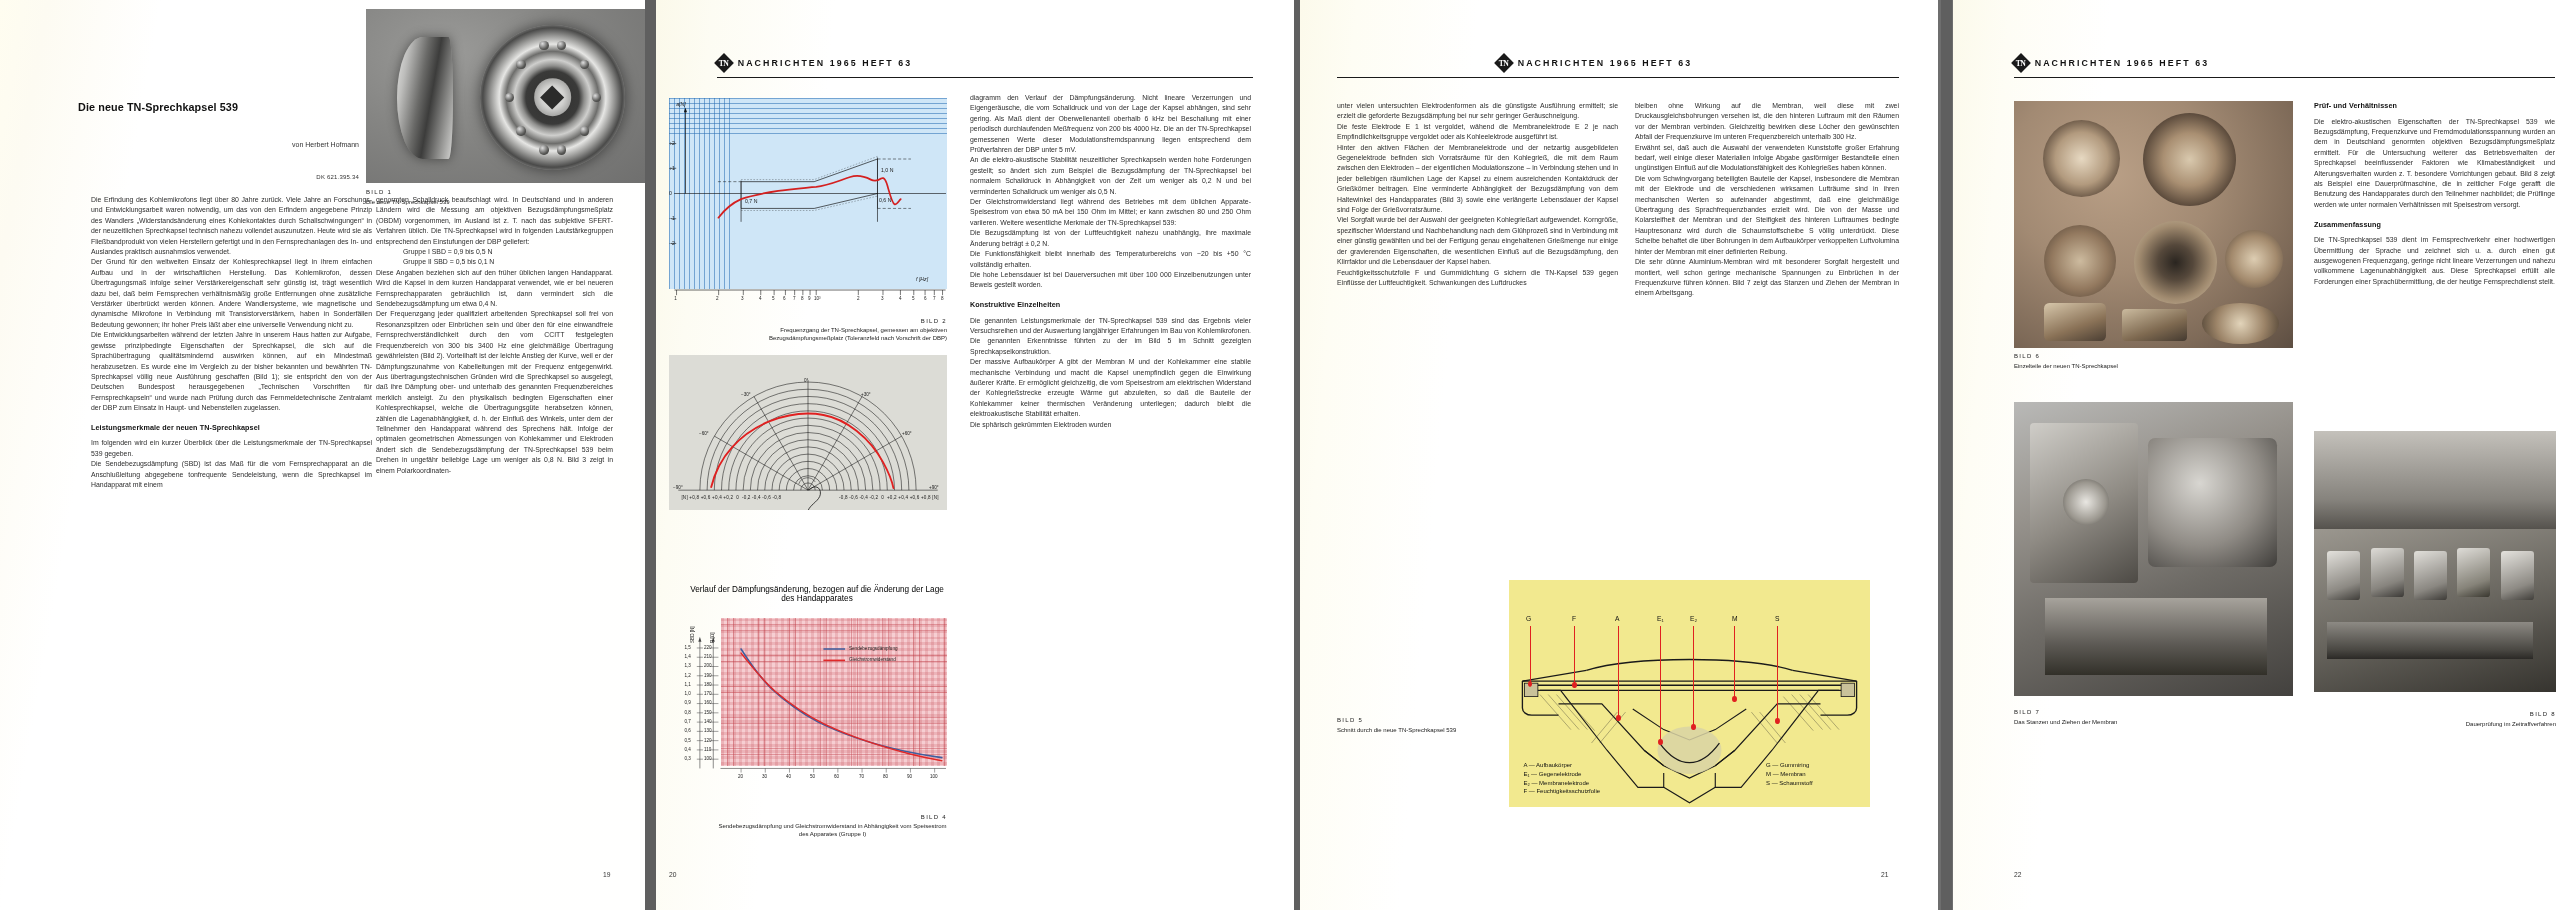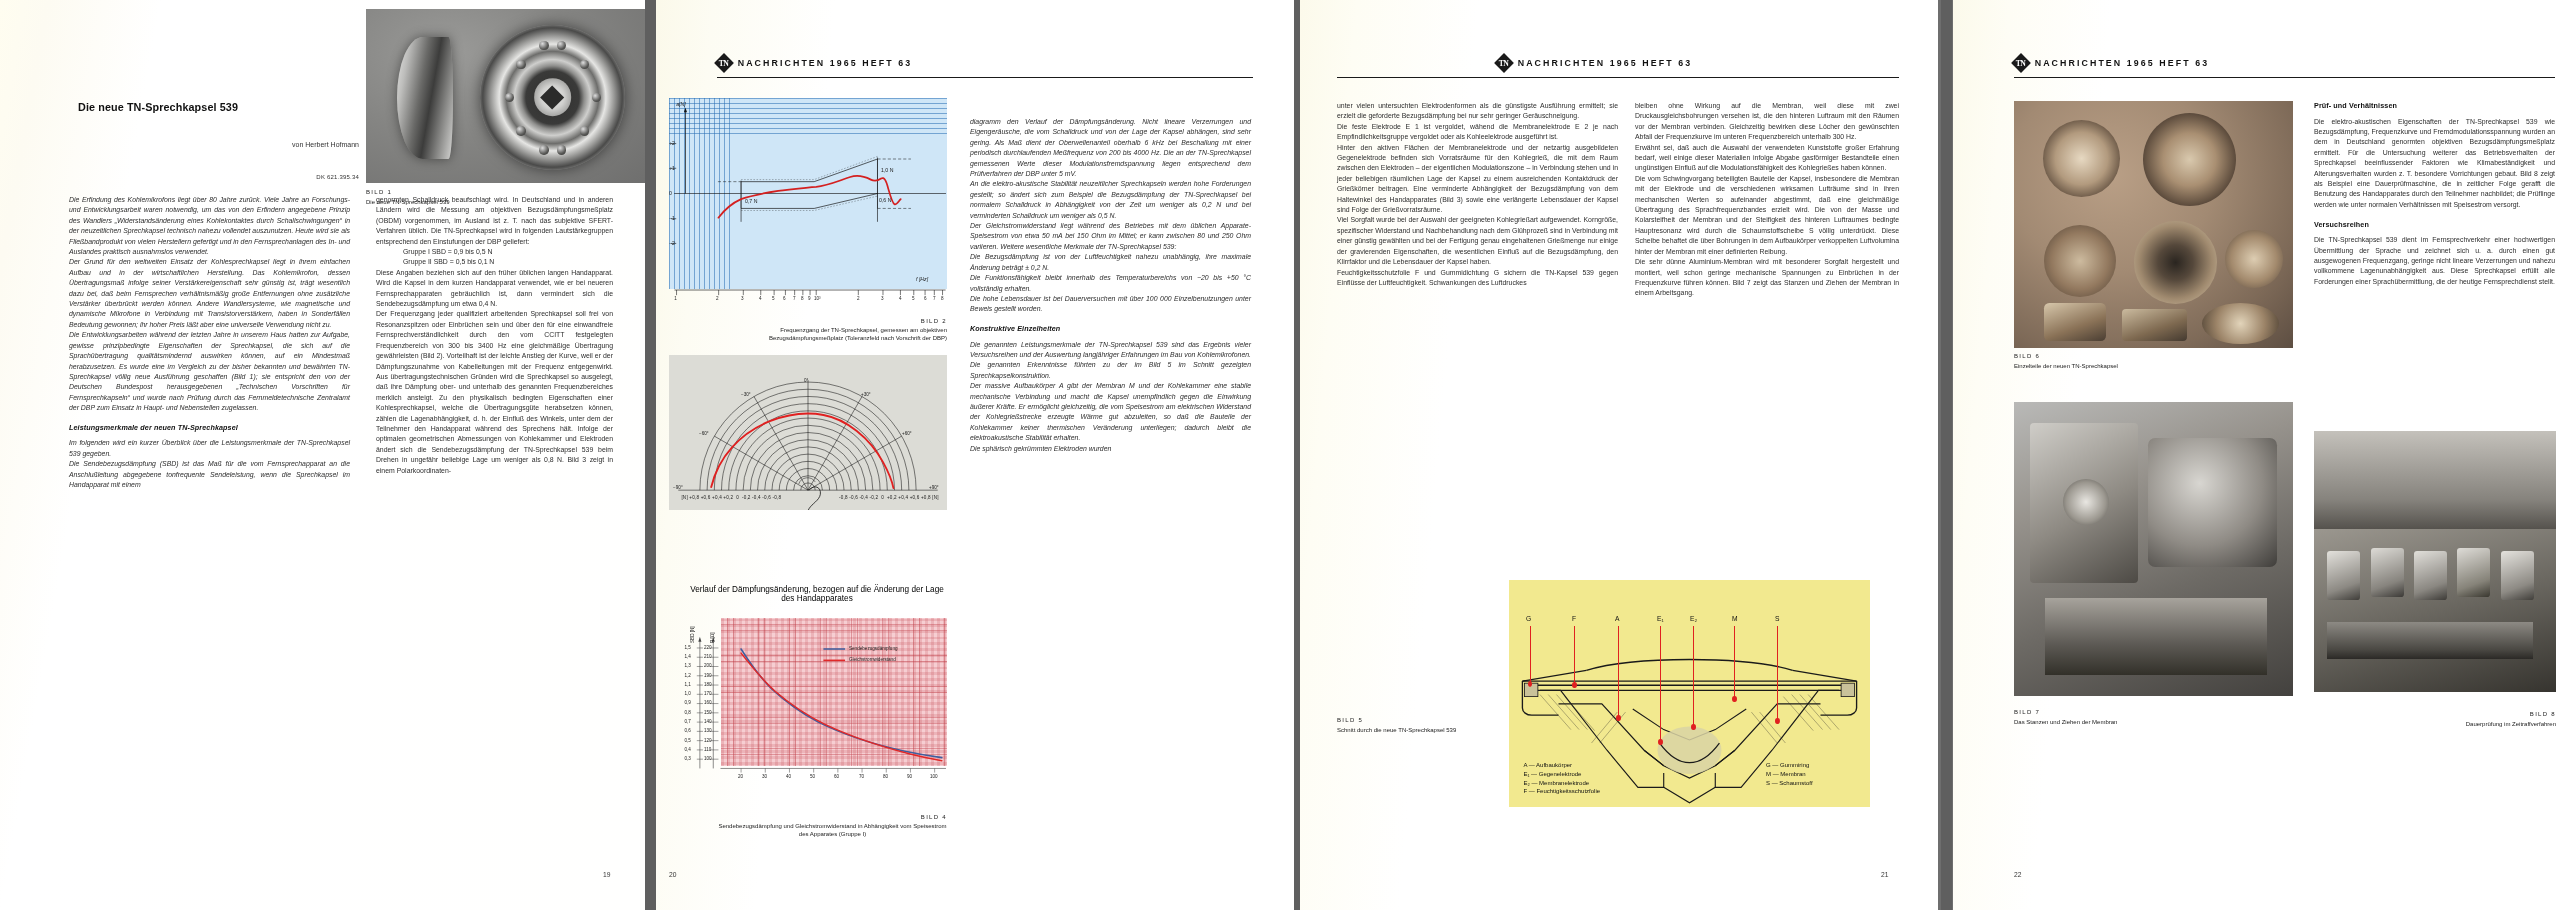--- a/index.html
+++ b/index.html
@@ -103,21 +103,21 @@
 <div id="sheet">
 
   <div class="page p19">
 
     <div class="col" style="left:78px;top:102px;width:281px;">
       <h1 class="title">Die neue TN-Sprechkapsel 539</h1>
       <div class="byline" style="margin-top:28px;">von Herbert Hofmann</div>
       <div class="dk" style="margin-top:21.6px;">DK 621.395.34</div>
     </div>
 
-    <div class="col" style="left:69px;top:195px;width:281px;font-style:italic;">
+    <div class="col" style="left:91px;top:195px;width:281px;">
       <p>Die Erfindung des Kohlemikrofons liegt über 80 Jahre zurück. Viele Jahre an Forschungs- und Entwicklungsarbeit waren notwendig, um das von den Erfindern angegebene Prinzip des Wandlers „Widerstandsänderung eines Kohlekontaktes durch Schallschwingungen“ in der neuzeitlichen Sprechkapsel technisch nahezu vollendet auszunutzen. Heute wird sie als Fließbandprodukt von vielen Herstellern gefertigt und in den Fernsprechanlagen des In- und Auslandes praktisch ausnahmslos verwendet.</p>
       <p>Der Grund für den weltweiten Einsatz der Kohlesprechkapsel liegt in ihrem einfachen Aufbau und in der wirtschaftlichen Herstellung. Das Kohlemikrofon, dessen Übertragungsmaß infolge seiner Verstärkereigenschaft sehr günstig ist, trägt wesentlich dazu bei, daß beim Fernsprechen verhältnismäßig große Entfernungen ohne zusätzliche Verstärker überbrückt werden können. Andere Wandlersysteme, wie magnetische und dynamische Mikrofone in Verbindung mit Transistorverstärkern, haben in Sonderfällen Bedeutung gewonnen; ihr hoher Preis läßt aber eine universelle Verwendung nicht zu.</p>
       <p>Die Entwicklungsarbeiten während der letzten Jahre in unserem Haus hatten zur Aufgabe, gewisse prinzipbedingte Eigenschaften der Sprechkapsel, die sich auf die Sprachübertragung qualitätsmindernd auswirken können, auf ein Mindestmaß herabzusetzen. Es wurde eine im Vergleich zu der bisher bekannten und bewährten TN-Sprechkapsel völlig neue Ausführung geschaffen (Bild 1); sie entspricht den von der Deutschen Bundespost herausgegebenen „Technischen Vorschriften für Fernsprechkapseln“ und wurde nach Prüfung durch das Fernmeldetechnische Zentralamt der DBP zum Einsatz in Haupt- und Nebenstellen zugelassen.</p>
       <h2 class="sect" style="margin-top:9.3px;margin-bottom:5.2px;">Leistungsmerkmale der neuen TN-Sprechkapsel</h2>
       <p>Im folgenden wird ein kurzer Überblick über die Leistungsmerkmale der TN-Sprechkapsel 539 gegeben.</p>
       <p>Die Sendebezugsdämpfung (SBD) ist das Maß für die vom Fernsprechapparat an die Anschlußleitung abgegebene tonfrequente Sendeleistung, wenn die Sprechkapsel im Handapparat mit einem</p>
     </div>
 
     <div class="col" style="left:376px;top:195px;width:237px;">
       <p>genormten Schalldruck beaufschlagt wird. In Deutschland und in anderen Ländern wird die Messung am objektiven Bezugsdämpfungsmeßplatz (OBDM) vorgenommen, im Ausland ist z. T. nach das subjektive SFERT-Verfahren üblich. Die TN-Sprechkapsel wird in folgenden Lautstärkegruppen entsprechend den Einstufungen der DBP geliefert:</p>
@@ -405,21 +405,21 @@
       <div class="axislbl tiny" style="left:261px;top:158px;">100</div>
       <div class="axislbl tiny" style="left:180px;top:30px;">Sendebezugsdämpfung</div>
       <div class="axislbl tiny" style="left:180px;top:41px;">Gleichstromwiderstand</div>
     </div>
 
     <div style="position:absolute;left:62px;top:814px;width:229px;text-align:center;">
       <div class="bildno" style="text-align:right;">BILD 4</div>
       <div class="bildcap" style="margin-top:2.1px;">Sendebezugsdämpfung und Gleichstromwiderstand in Abhängigkeit vom Speisestrom des Apparates (Gruppe I)</div>
     </div>
 
-    <div class="col" style="left:314px;top:117px;width:281px;font-style:italic;">
+    <div class="col" style="left:314px;top:93px;width:281px;">
       <p>diagramm den Verlauf der Dämpfungsänderung. Nicht lineare Verzerrungen und Eigengeräusche, die vom Schalldruck und von der Lage der Kapsel abhängen, sind sehr gering. Als Maß dient der Oberwellenanteil oberhalb 6 kHz bei Beschallung mit einer periodisch durchlaufenden Meßfrequenz von 200 bis 4000 Hz. Die an der TN-Sprechkapsel gemessenen Werte dieser Modulationsfremdspannung liegen entsprechend dem Prüfverfahren der DBP unter 5 mV.</p>
       <p>An die elektro-akustische Stabilität neuzeitlicher Sprechkapseln werden hohe Forderungen gestellt; so ändert sich zum Beispiel die Bezugsdämpfung der TN-Sprechkapsel bei normalem Schalldruck in Abhängigkeit von der Zeit um weniger als 0,2 N und bei verminderten Schalldruck um weniger als 0,5 N.</p>
       <p>Der Gleichstromwiderstand liegt während des Betriebes mit dem üblichen Apparate-Speisestrom von etwa 50 mA bei 150 Ohm im Mittel; er kann zwischen 80 und 250 Ohm variieren. Weitere wesentliche Merkmale der TN-Sprechkapsel 539:</p>
       <p>Die Bezugsdämpfung ist von der Luftfeuchtigkeit nahezu unabhängig, ihre maximale Änderung beträgt ± 0,2 N.</p>
       <p>Die Funktionsfähigkeit bleibt innerhalb des Temperaturbereichs von −20 bis +50 °C vollständig erhalten.</p>
       <p>Die hohe Lebensdauer ist bei Dauerversuchen mit über 100 000 Einzelbenutzungen unter Beweis gestellt worden.</p>
       <h2 class="sect" style="margin-top:9.3px;margin-bottom:5.2px;">Konstruktive Einzelheiten</h2>
       <p>Die genannten Leistungsmerkmale der TN-Sprechkapsel 539 sind das Ergebnis vieler Versuchsreihen und der Auswertung langjähriger Erfahrungen im Bau von Kohlemikrofonen. Die genannten Erkenntnisse führten zu der im Bild 5 im Schnitt gezeigten Sprechkapselkonstruktion.</p>
       <p>Der massive Aufbaukörper A gibt der Membran M und der Kohlekammer eine stabile mechanische Verbindung und macht die Kapsel unempfindlich gegen die Einwirkung äußerer Kräfte. Er ermöglicht gleichzeitig, die vom Speisestrom am elektrischen Widerstand der Kohlegrießstrecke erzeugte Wärme gut abzuleiten, so daß die Bauteile der Kohlekammer keiner thermischen Veränderung unterliegen; dadurch bleibt die elektroakustische Stabilität erhalten.</p>
       <p>Die sphärisch gekrümmten Elektroden wurden</p>
@@ -599,21 +599,21 @@
       <div style="position:absolute;left:13.4px;top:191px;width:206px;height:37px;background:linear-gradient(180deg,#8d8a84,#4a4843 75%,#2b2926);"></div>
     </div>
     <div style="position:absolute;left:447px;top:711px;width:156px;text-align:right;">
       <div class="bildno">BILD 8</div>
       <div class="bildcap" style="margin-top:2.6px;">Dauerprüfung im Zeitraffverfahren</div>
     </div>
 
     <div class="col" style="left:361px;top:101px;width:241px;">
       <h2 class="sect" style="margin-bottom:5.2px;">Prüf- und Verhältnissen</h2>
       <p>Die elektro-akustischen Eigenschaften der TN-Sprechkapsel 539 wie Bezugsdämpfung, Frequenzkurve und Fremdmodulationsspannung wurden an dem in Deutschland genormten objektiven Bezugsdämpfungsmeßplatz ermittelt. Für die Untersuchung weiterer das Betriebsverhalten der Sprechkapsel beeinflussender Faktoren wie Klimabeständigkeit und Alterungsverhalten wurden z. T. besondere Vorrichtungen gebaut. Bild 8 zeigt als Beispiel eine Dauerprüfmaschine, die in zeitlicher Folge gerafft die Benutzung des Handapparates durch den Teilnehmer nachbildet; die Prüflinge werden wie unter normalen Verhältnissen mit Speisestrom versorgt.</p>
-      <h2 class="sect" style="margin-top:9.3px;margin-bottom:5.2px;">Versuchsreihen</h2>
+      <h2 class="sect" style="margin-top:9.3px;margin-bottom:5.2px;">Zusammenfassung</h2>
       <p>Die TN-Sprechkapsel 539 dient im Fernsprechverkehr einer hochwertigen Übermittlung der Sprache und zeichnet sich u. a. durch einen gut ausgewogenen Frequenzgang, geringe nicht lineare Verzerrungen und nahezu vollkommene Lagenunabhängigkeit aus. Diese Sprechkapsel erfüllt alle Forderungen einer Sprachübermittlung, die der heutige Fernsprechdienst stellt.</p>
     </div>
 
     <div class="pagenum" style="left:61px;top:871px;">22</div>
   </div>
 
 </div>
 
 
 </body></html>

